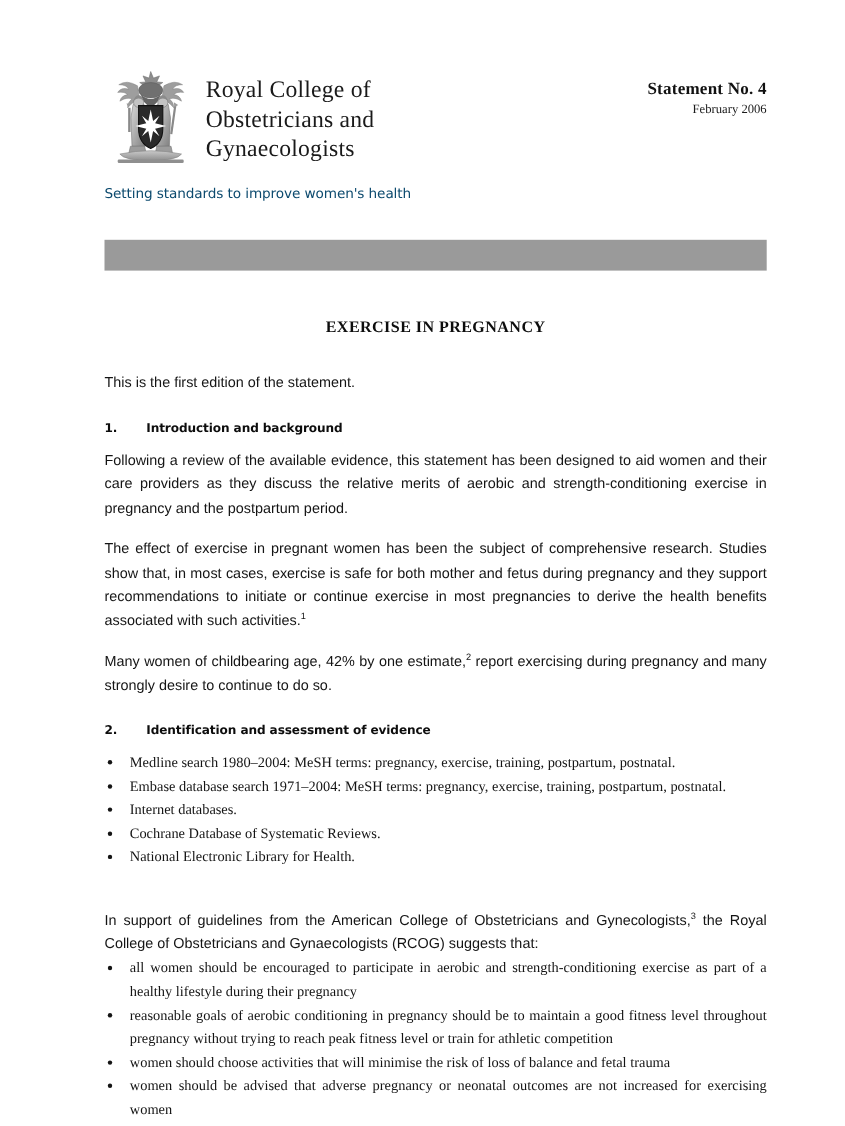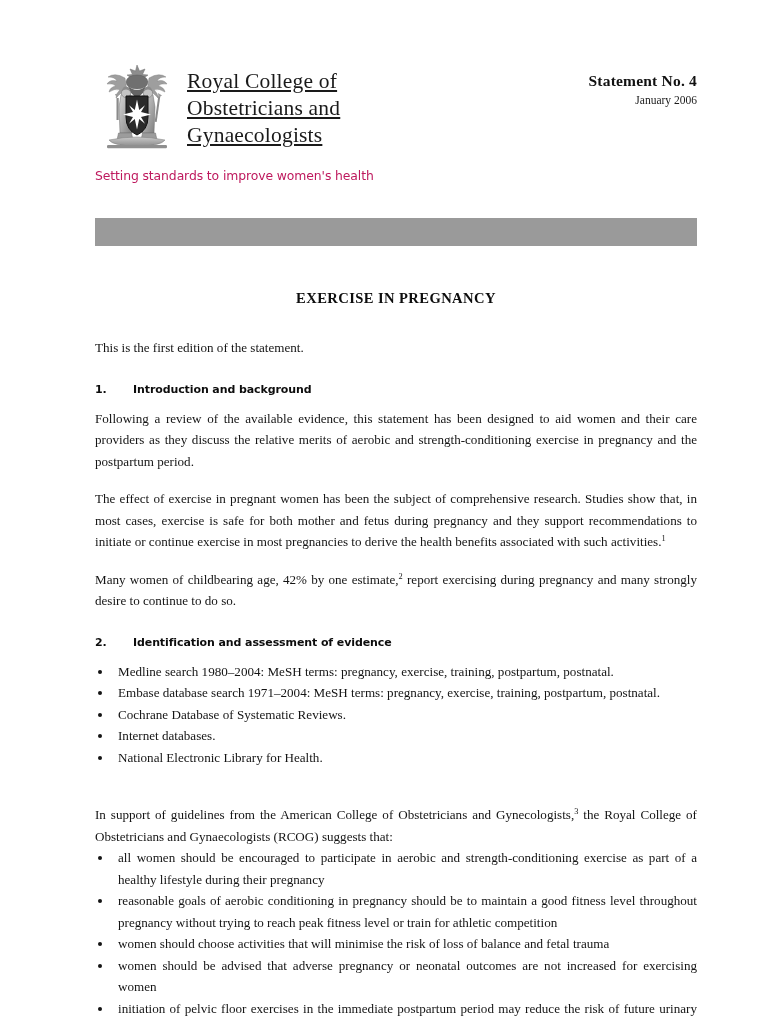--- a/index.html
+++ b/index.html
@@ -44,29 +44,29 @@
     position: absolute;
     left: 92px;
     top: 8px;
     font-family: "Liberation Serif", serif;
     font-size: 21.5px;
     line-height: 27px;
     color: #1a1a1a;
     letter-spacing: 0.2px;
     white-space: nowrap;
   }
-  .org-name .ln { display: block; text-decoration: underline; }
+  .org-name .ln { display: block; }
   .tagline {
     position: absolute;
     left: 0;
     top: 108px;
     font-family: "DejaVu Sans", sans-serif;
     font-size: 12.4px;
     letter-spacing: -0.1px;
-    color: #be185d;
+    color: #0c4a6e;
     white-space: nowrap;
   }
   .stmt-no {
     position: absolute;
     right: 0;
     top: 12px;
     text-align: right;
     font-family: "Liberation Serif", serif;
     font-weight: bold;
     font-size: 15.5px;
@@ -109,21 +109,21 @@
     font-family: "Liberation Serif", serif;
     font-weight: bold;
     font-size: 14.6px;
     letter-spacing: 0.4px;
     margin: 0 0 0 0;
     padding: 0;
     color: #0d0d0d;
   }
 
   .para {
-    font-family: Liberation Serif, serif;
+    font-family: Liberation Sans, sans-serif;
     font-size: 13.1px;
     line-height: 21.5px;
     text-align: justify;
     color: #141414;
     margin: 0;
     padding: 0;
   }
   .para.nojust { text-align: left; }
 
   .sec-head {
@@ -238,21 +238,21 @@
 
     <div class="org-name">
       <span class="ln">Royal College of</span>
       <span class="ln">Obstetricians and</span>
       <span class="ln">Gynaecologists</span>
     </div>
 
     <div class="tagline">Setting standards to improve women's health</div>
 
     <div class="stmt-no">Statement No. 4</div>
-    <div class="stmt-date">January 2006</div>
+    <div class="stmt-date">February 2006</div>
   </div>
 
   <div class="gray-bar" style="background: rgb(154, 154, 154);"></div>
 
   <div class="content">
 
     <div class="doc-title">EXERCISE IN PREGNANCY</div>
 
     <div class="sp-30"></div>
 
@@ -280,22 +280,22 @@
 
     <div class="sec-head">
       <span class="num">2.</span><span>Identification and assessment of evidence</span>
     </div>
 
     <div class="sp-12"></div>
 
     <ul class="bullets">
       <li class="tight">Medline search 1980–2004: MeSH terms: pregnancy, exercise, training, postpartum, postnatal.</li>
       <li class="tight">Embase database search 1971–2004: MeSH terms: pregnancy, exercise, training, postpartum, postnatal.</li>
+      <li class="tight">Internet databases.</li>
       <li class="tight">Cochrane Database of Systematic Reviews.</li>
-      <li class="tight">Internet databases.</li>
       <li class="tight">National Electronic Library for Health.</li>
     </ul>
 
     <div class="sp-24"></div>
 
 
     <div class="sp-12"></div>
 
     <p class="para"><span>In support of guidelines from the American College of Obstetricians and Gynecologists,</span><sup>3</sup><span> the Royal College of Obstetricians and Gynaecologists (RCOG) suggests that:</span></p>
 

